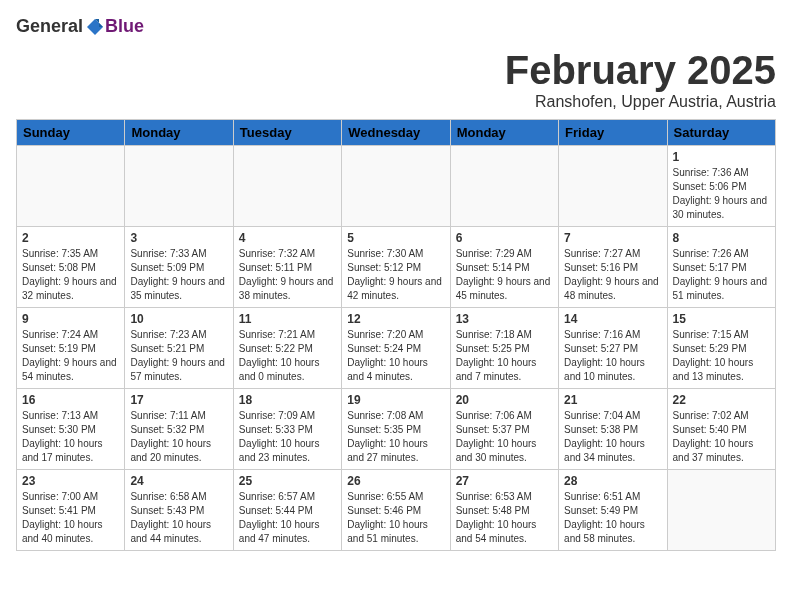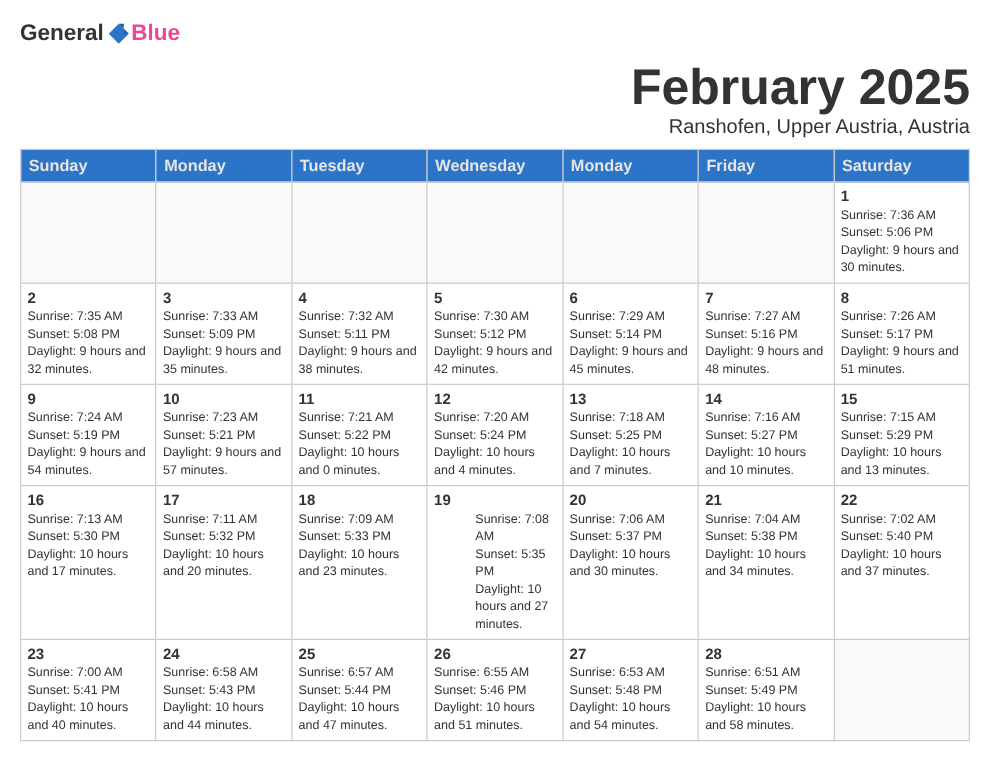--- a/index.html
+++ b/index.html
@@ -25,21 +25,21 @@
       align-items: center;
     }
     .logo-general {
       font-size: 18px;
       font-weight: bold;
       color: #333;
     }
     .logo-blue {
       font-size: 18px;
       font-weight: bold;
-      color: #ec4899;
+      color: #701a75;
     }
     .logo-icon {
       width: 20px;
       height: 20px;
       margin-left: 2px;
     }
     .title-block {
       text-align: right;
     }
     .month-title {
@@ -51,21 +51,21 @@
     .location-title {
       font-size: 16px;
       color: #333;
     }
     .calendar {
       width: 100%;
       border-collapse: collapse;
     }
     .calendar th {
       background-color: #2b74c7;
-      color: #e5e5e5;
+      color: #000000;
       text-align: left;
       padding: 5px 6px;
       font-size: 13px;
       border: 1px solid #ccc;
     }
     .calendar td {
       border: 1px solid #ccc;
       vertical-align: top;
       padding: 4px 5px;
       width: calc(100% / 7);
@@ -237,21 +237,21 @@
 Daylight: 10 hours and 20 minutes.</div>
         </td>
         <td>
           <span class="day-number">18</span>
           <div class="day-info" style="white-space: pre-line;">Sunrise: 7:09 AM
 Sunset: 5:33 PM
 Daylight: 10 hours and 23 minutes.</div>
         </td>
         <td>
           <span class="day-number">19</span>
-          <div class="day-info" style="white-space: pre-line; margin-left: 33px;">Sunrise: 7:08 AM
+          <div class="day-info" style="white-space: pre-line;">Sunrise: 7:08 AM
 Sunset: 5:35 PM
 Daylight: 10 hours and 27 minutes.</div>
         </td>
         <td>
           <span class="day-number">20</span>
           <div class="day-info" style="white-space: pre-line;">Sunrise: 7:06 AM
 Sunset: 5:37 PM
 Daylight: 10 hours and 30 minutes.</div>
         </td>
         <td>

